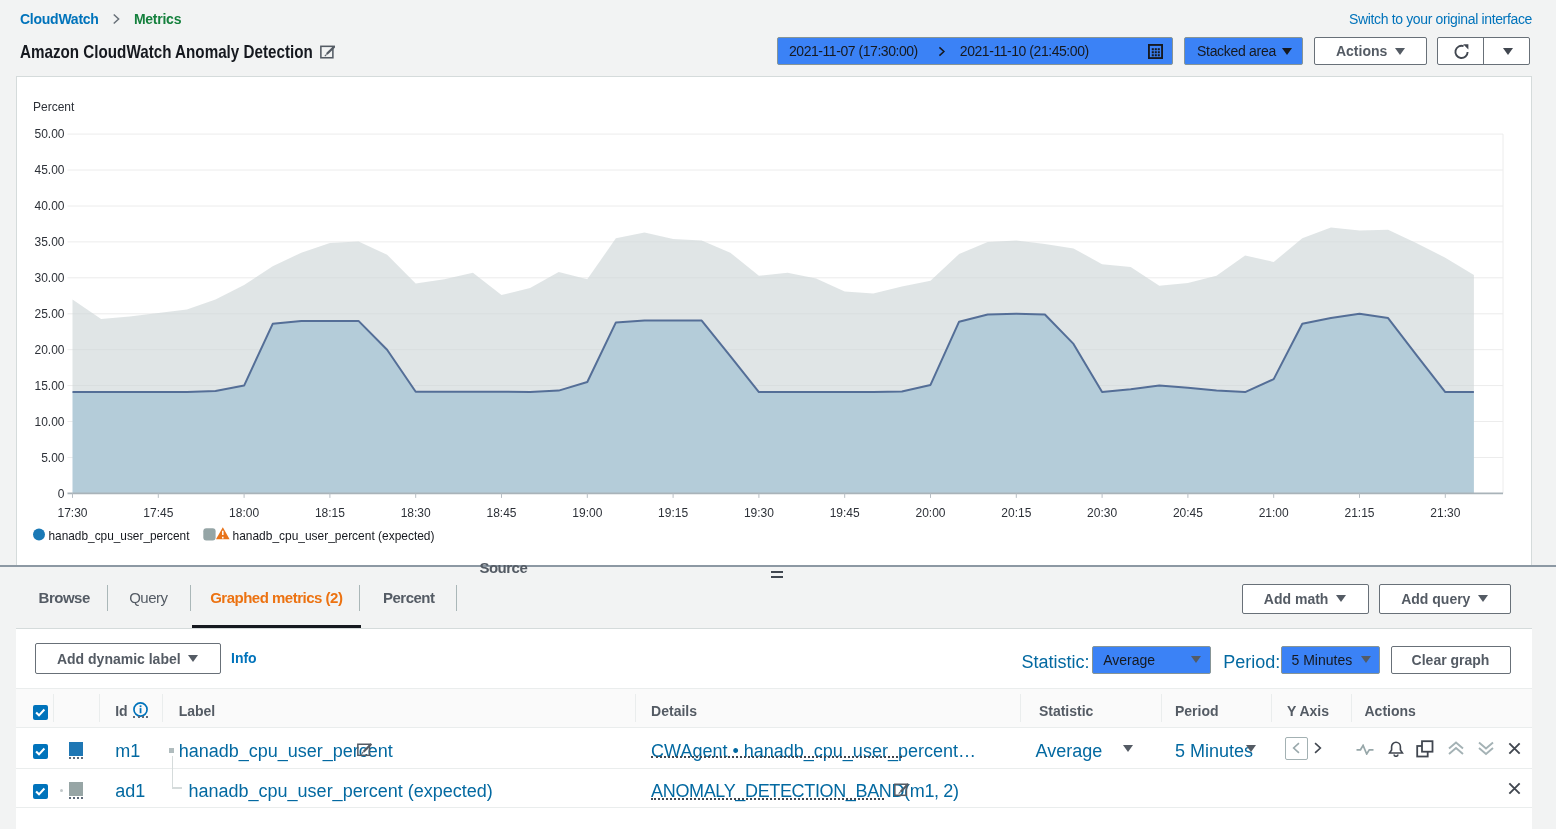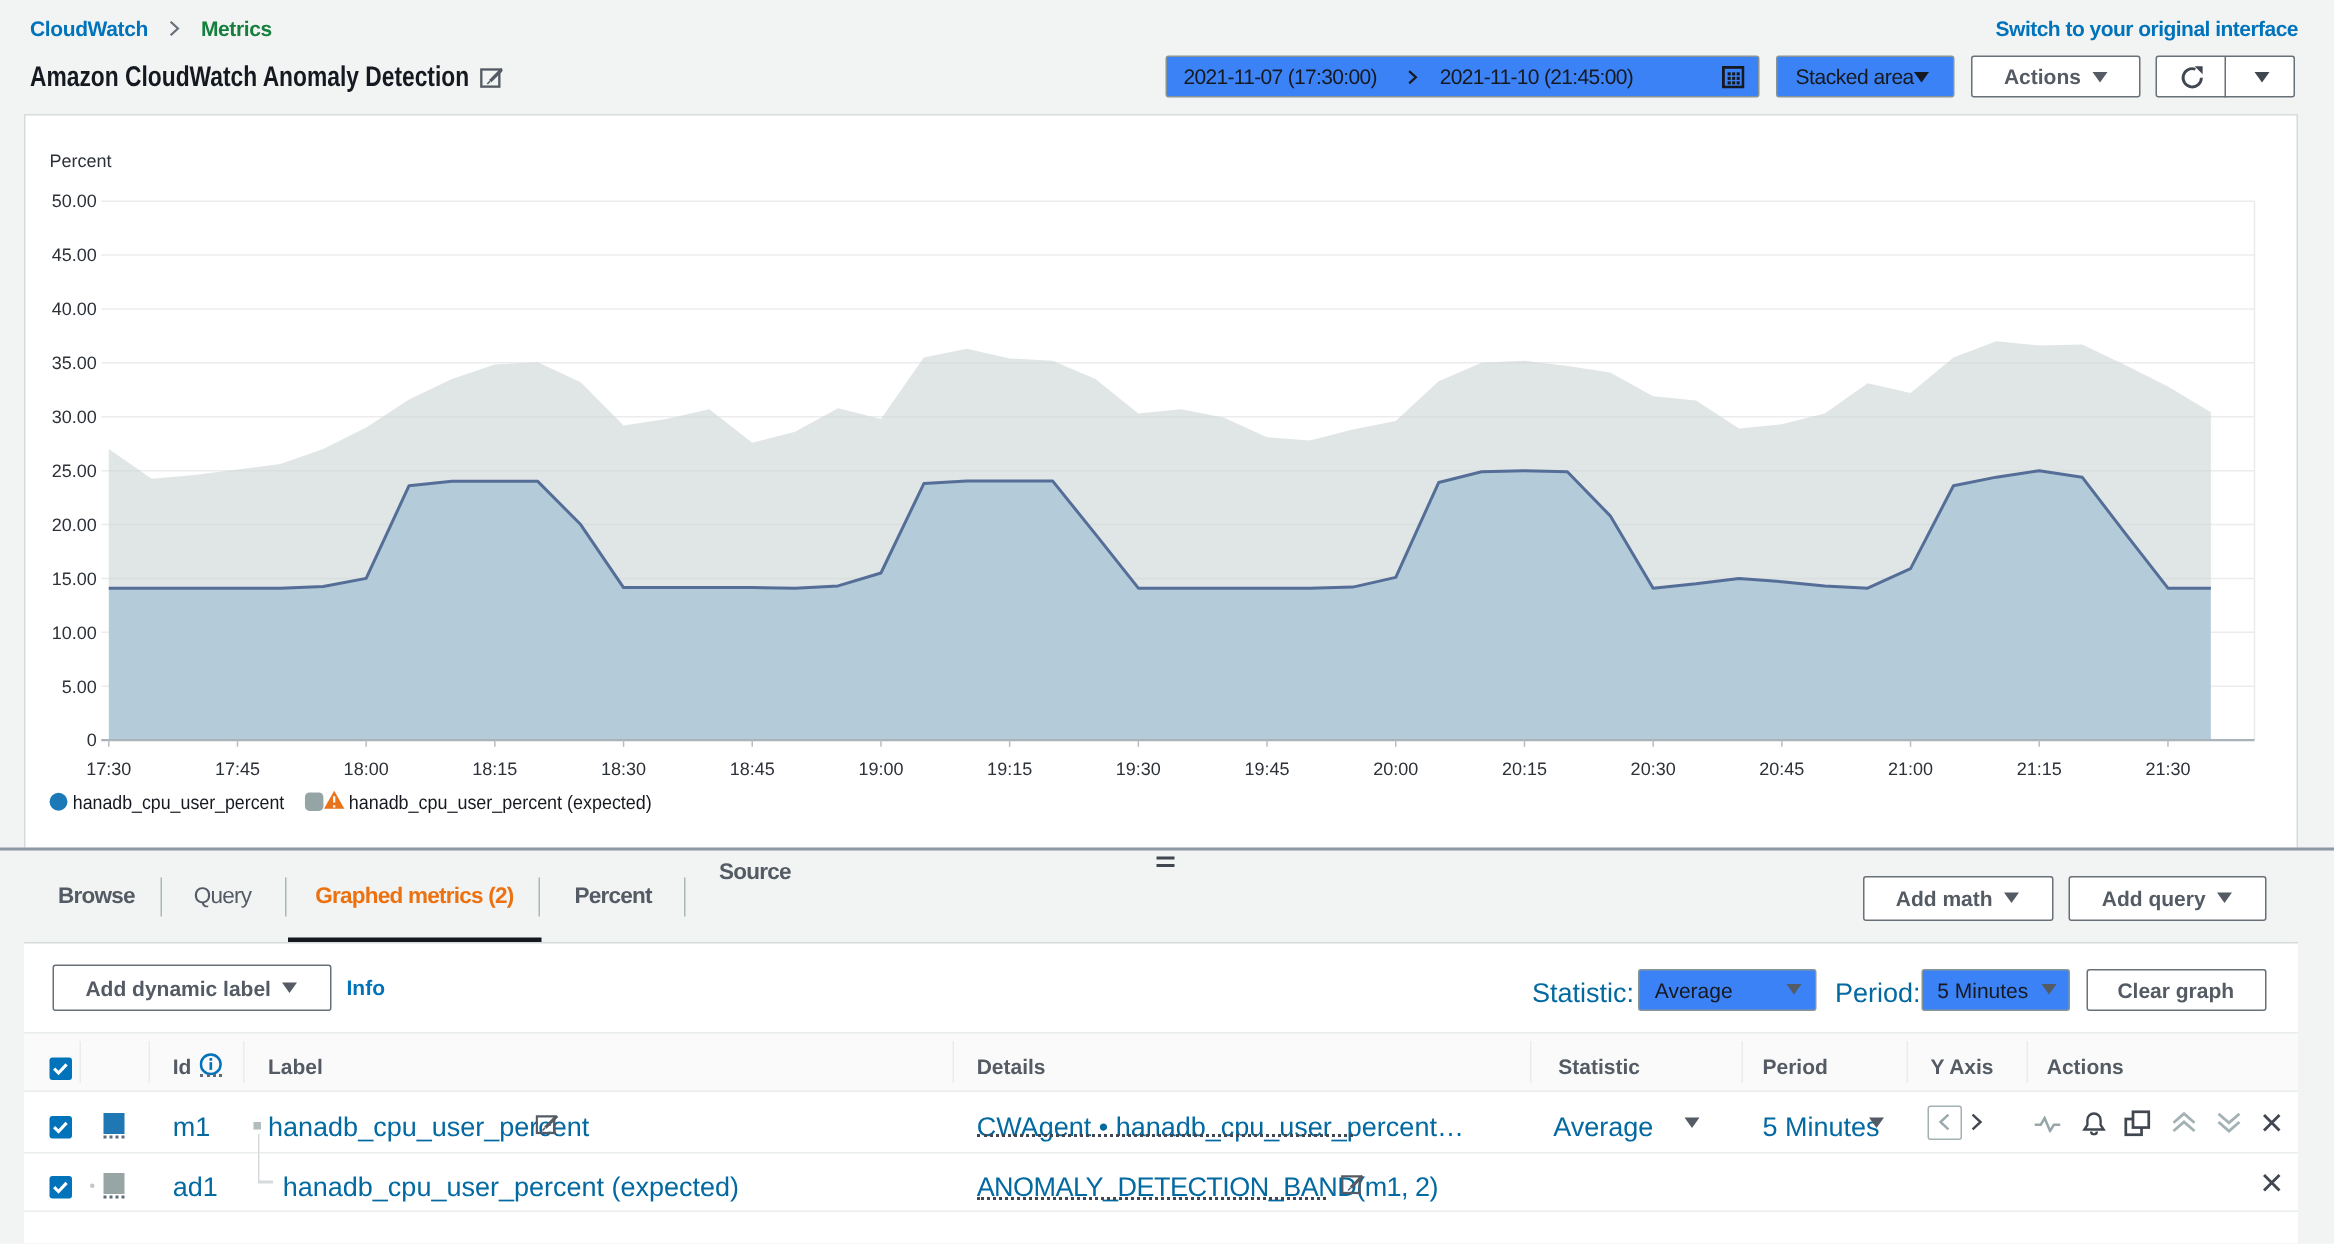--- a/index.html
+++ b/index.html
@@ -16,21 +16,21 @@
 .vline{position:absolute;width:1px;background:#eaeded}
 .hline{position:absolute;height:1px;background:#eaeded}
 </style></head><body>
 
 <div class="abs" style="left:20px;top:11px;font-size:14px;font-weight:bold;letter-spacing:-0.25px">
 <span class="blue">CloudWatch</span>
 <svg width="12" height="12" viewBox="0 0 16 16" style="margin:0 8px -1px 8px">
       <path d="M5 2 L11.5 8 L5 14" fill="none" stroke="#687078" stroke-width="2"></path>
     </svg>
 <span style="color:#15803d">Metrics</span></div>
-<div class="abs" style="right:24px;top:11px;font-size:14px;font-weight:bold;color:#0073bb;letter-spacing:-0.35px">Switch to your original interface</div>
+<div class="abs" style="right:24px;top:11px;font-size:14px;font-weight:normal;color:#0073bb;letter-spacing:-0.35px">Switch to your original interface</div>
 <div class="abs" style="left:20px;top:41px;font-size:19px;font-weight:bold;color:#16191f;transform:scaleX(0.8);transform-origin:0 0;white-space:nowrap">Amazon CloudWatch Anomaly Detection</div>
 <svg style="position:absolute;left:319.5px;top:43.5px" width="15.5" height="15.5" viewBox="0 0 16 16">
 <rect x="0.9" y="2.4" width="12.4" height="11.8" fill="none" stroke="#545b64" stroke-width="1.6"></rect>
 <path d="M7 10.4 L15.4 2" fill="none" stroke="#545b64" stroke-width="2.3"></path>
 <path d="M6.8 10.6 L5 12.4" fill="none" stroke="#545b64" stroke-width="1.1"></path>
 </svg>
 <div class="inp" style="left:777px;top:37px;width:396px;height:28px;letter-spacing:-0.45px">
 <span style="margin-left:11px">2021-11-07 (17:30:00)</span>
 <svg width="11" height="11" viewBox="0 0 16 16" style="margin:0 13px 0 18px">
       <path d="M5 2 L11.5 8 L5 14" fill="none" stroke="#16191f" stroke-width="2.2"></path>
@@ -42,21 +42,21 @@
       <rect x="7.2" y="4.5" width="2.2" height="2.2" fill="#16191f"></rect>
       <rect x="10.4" y="4.5" width="2.2" height="2.2" fill="#16191f"></rect>
       <rect x="4" y="7.7" width="2.2" height="2.2" fill="#16191f"></rect>
       <rect x="7.2" y="7.7" width="2.2" height="2.2" fill="#16191f"></rect>
       <rect x="10.4" y="7.7" width="2.2" height="2.2" fill="#16191f"></rect>
       <rect x="4" y="10.9" width="2.2" height="2.2" fill="#16191f"></rect>
       <rect x="7.2" y="10.9" width="2.2" height="2.2" fill="#16191f"></rect>
       <rect x="10.4" y="10.9" width="2.2" height="2.2" fill="#16191f"></rect>
     </svg>
 </div>
-<div class="inp" style="left:1184px;top:37px;width:119px;height:28px;justify-content:flex-start;letter-spacing:-0.3px">
+<div class="inp" style="left:1184px;top:37px;width:119px;height:28px;justify-content:space-between;letter-spacing:-0.3px">
     <span style="margin-left:12px">Stacked area</span>
     <span class="tri" style="margin-right:10px;border-top-color:#16191f"></span>
   </div>
 <div class="btn" style="left:1314px;top:37px;width:113px;height:28px">Actions&nbsp;&nbsp;<span class="tri"></span></div>
 <div class="btn" style="left:1437px;top:37px;width:93px;height:28px"></div>
 <div class="abs" style="left:1483px;top:37.5px;width:1px;height:27px;background:#687078"></div>
 <svg style="position:absolute;left:1452.5px;top:42.5px" width="17" height="17" viewBox="0 0 17 17">
     <path d="M14.6 8.9 A 6.1 6.1 0 1 1 10.6 3.15" fill="none" stroke="#414750" stroke-width="1.9"></path>
     <polygon points="10.1,1.2 15.4,1.2 15.4,6.5" fill="#414750"></polygon>
   </svg>
@@ -133,21 +133,21 @@
 <text x="215.5" y="462.5" class="leg" textLength="202" lengthAdjust="spacingAndGlyphs">hanadb_cpu_user_percent (expected)</text>
 </svg>
   </div>
 <div class="abs" style="left:0;top:565px;width:1556px;height:1.5px;background:#8c98a3"></div>
 <div class="abs" style="left:771px;top:570.8px;width:12px;height:2.6px;background:#414750"></div>
 <div class="abs" style="left:771px;top:575.6px;width:12px;height:2.6px;background:#414750"></div>
 <div class="abs" style="left:38.6px;top:589px;font-size:15px;font-weight:bold;color:#545b64;letter-spacing:-0.5px">Browse</div>
 <div class="abs" style="left:129.2px;top:589px;font-size:15px;font-weight:normal;color:#545b64;letter-spacing:-0.5px">Query</div>
 <div class="abs" style="left:210.2px;top:589px;font-size:15px;font-weight:bold;color:#ec7211;letter-spacing:-0.5px">Graphed metrics (2)</div>
 <div class="abs" style="left:383.0px;top:589px;font-size:15px;font-weight:bold;color:#545b64;letter-spacing:-0.5px">Percent</div>
-<div class="abs" style="left:479.4px;top:573px;font-size:15px;font-weight:bold;color:#545b64;letter-spacing:-0.5px">Source</div>
+<div class="abs" style="left:479.4px;top:559px;font-size:15px;font-weight:bold;color:#545b64;letter-spacing:-0.5px">Source</div>
 <div class="abs" style="left:106.8px;top:585px;width:1px;height:26px;background:#aab7b8"></div>
 <div class="abs" style="left:190.1px;top:585px;width:1px;height:26px;background:#aab7b8"></div>
 <div class="abs" style="left:358.6px;top:585px;width:1px;height:26px;background:#aab7b8"></div>
 <div class="abs" style="left:456.2px;top:585px;width:1px;height:26px;background:#aab7b8"></div>
 <div class="abs" style="left:191.7px;top:624.6px;width:168.9px;height:3px;background:#16191f"></div>
 <div class="btn" style="left:1241.5px;top:584px;width:127px;height:29.5px">Add math&nbsp;&nbsp;<span class="tri"></span></div>
 <div class="btn" style="left:1378.7px;top:584px;width:132px;height:29.5px">Add query&nbsp;&nbsp;<span class="tri"></span></div>
 <div class="abs" style="left:16px;top:627.6px;width:1516px;height:201.4px;background:#fff;border-top:1px solid #d5dbdb"></div>
 <div class="btn" style="left:34.7px;top:643.3px;width:186px;height:31px">Add dynamic label&nbsp;&nbsp;<span class="tri"></span></div>
 <div class="abs" style="left:231px;top:650px;font-size:14px;font-weight:bold;color:#0073bb">Info</div>

